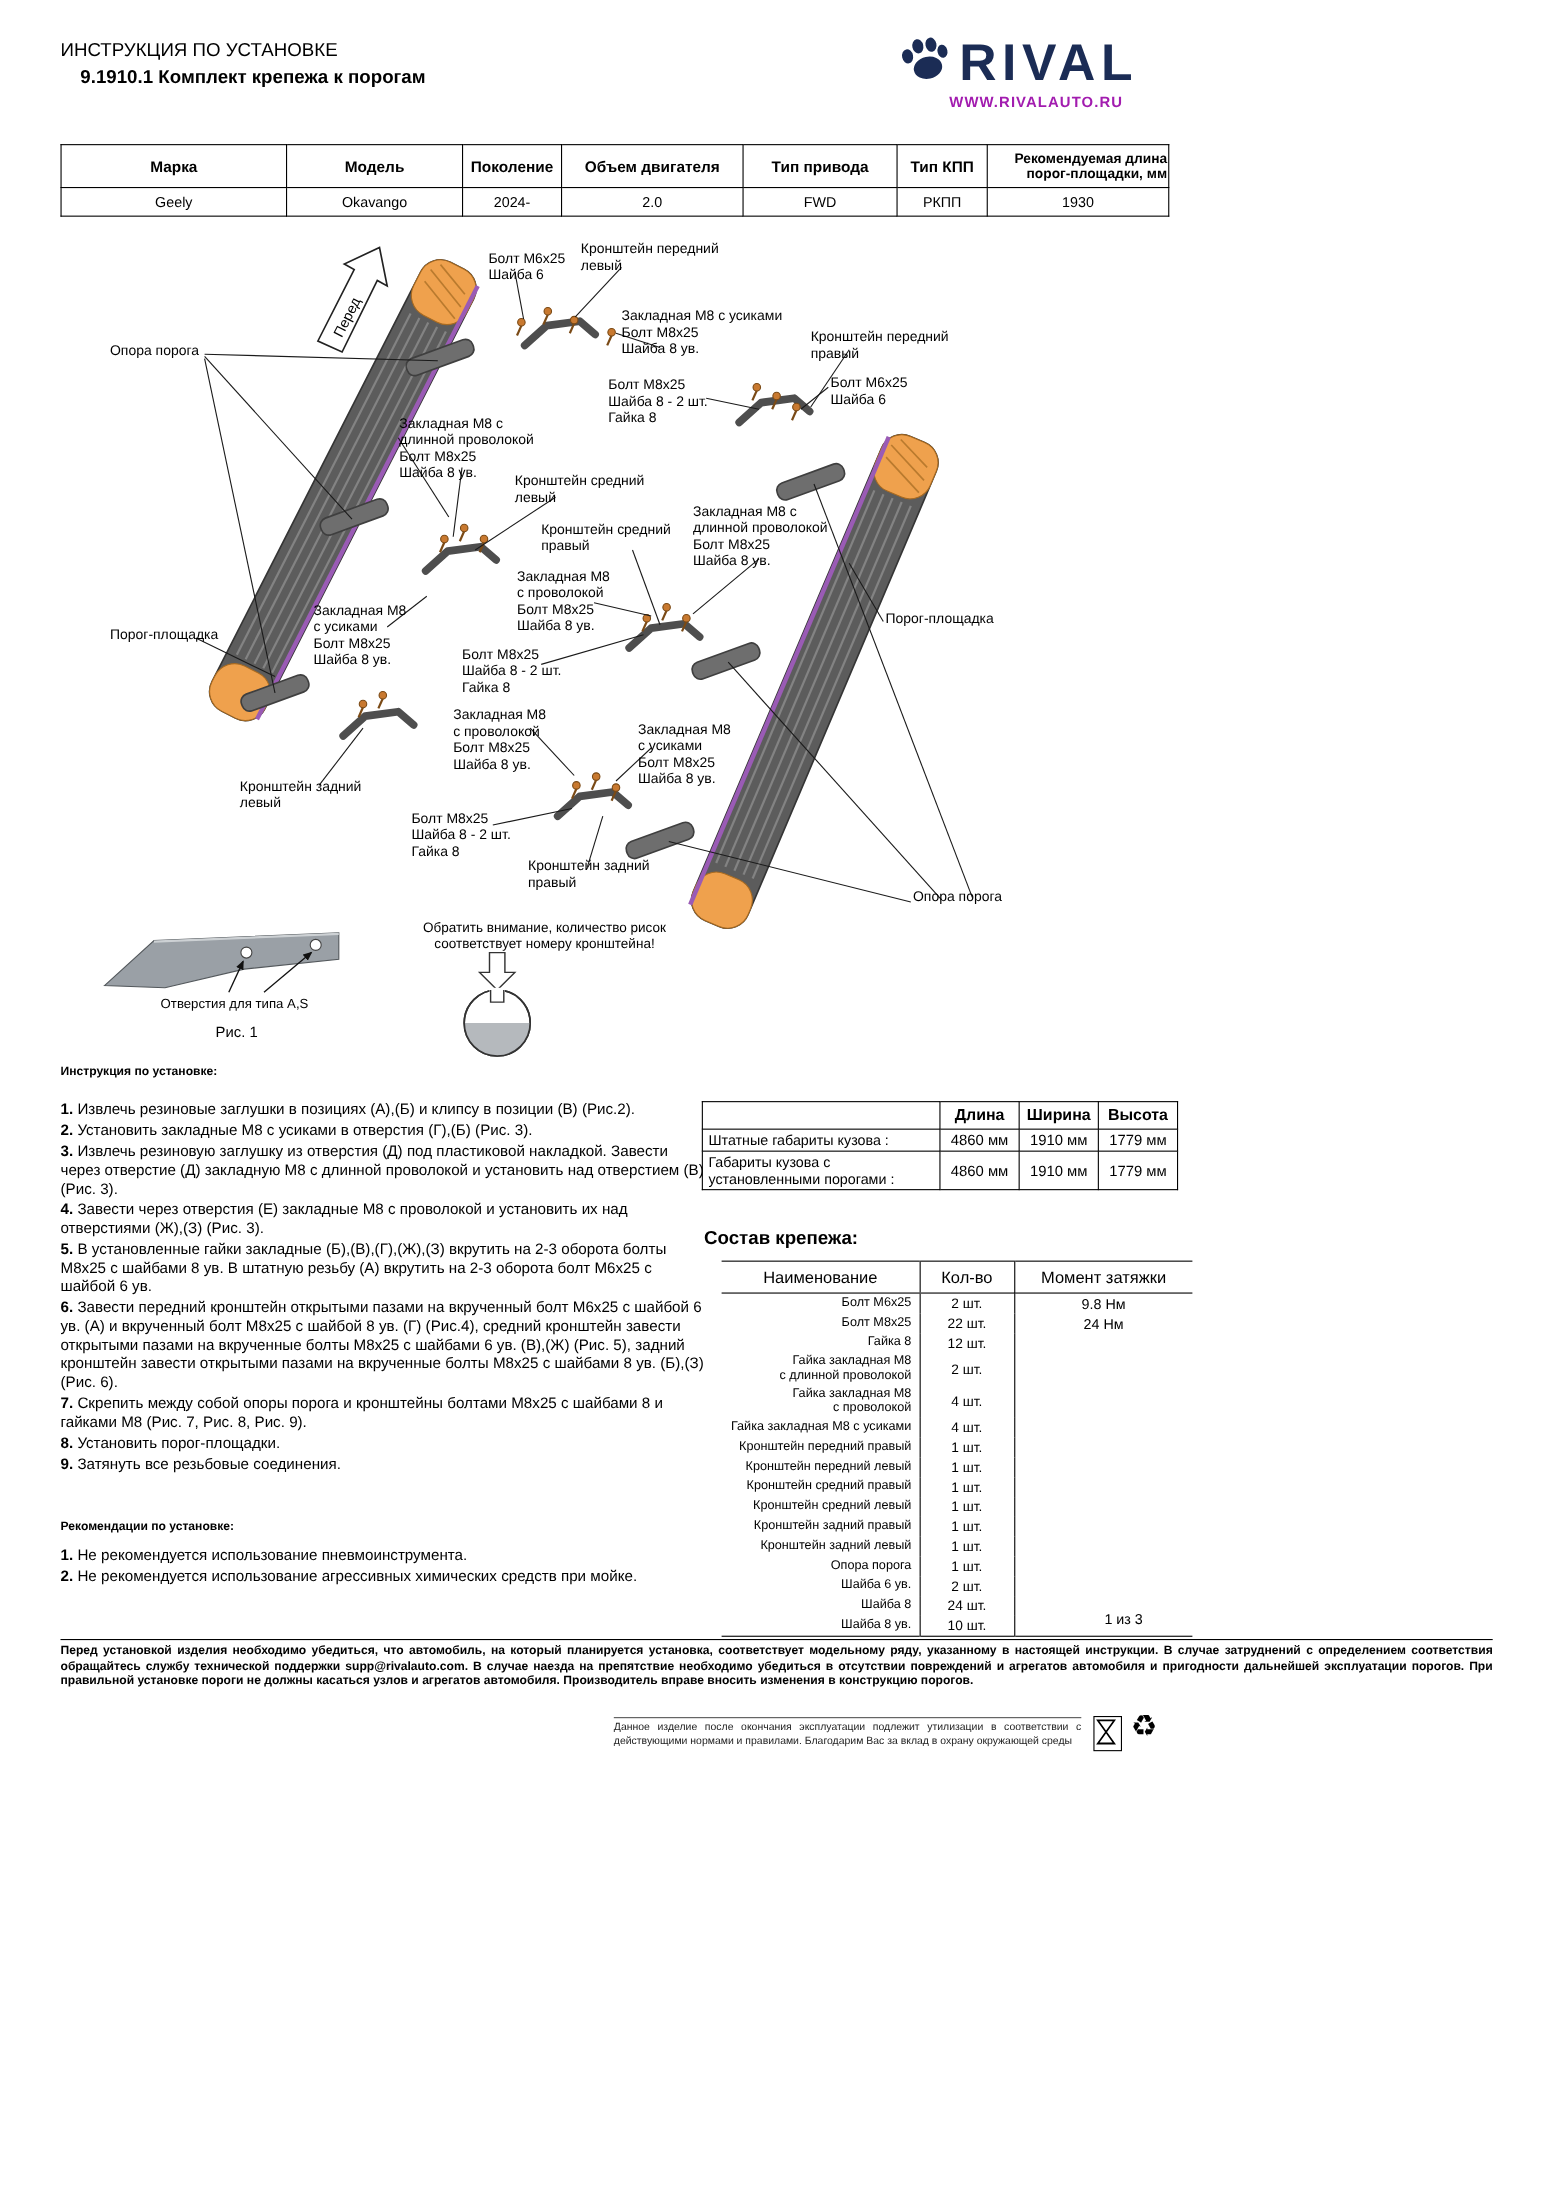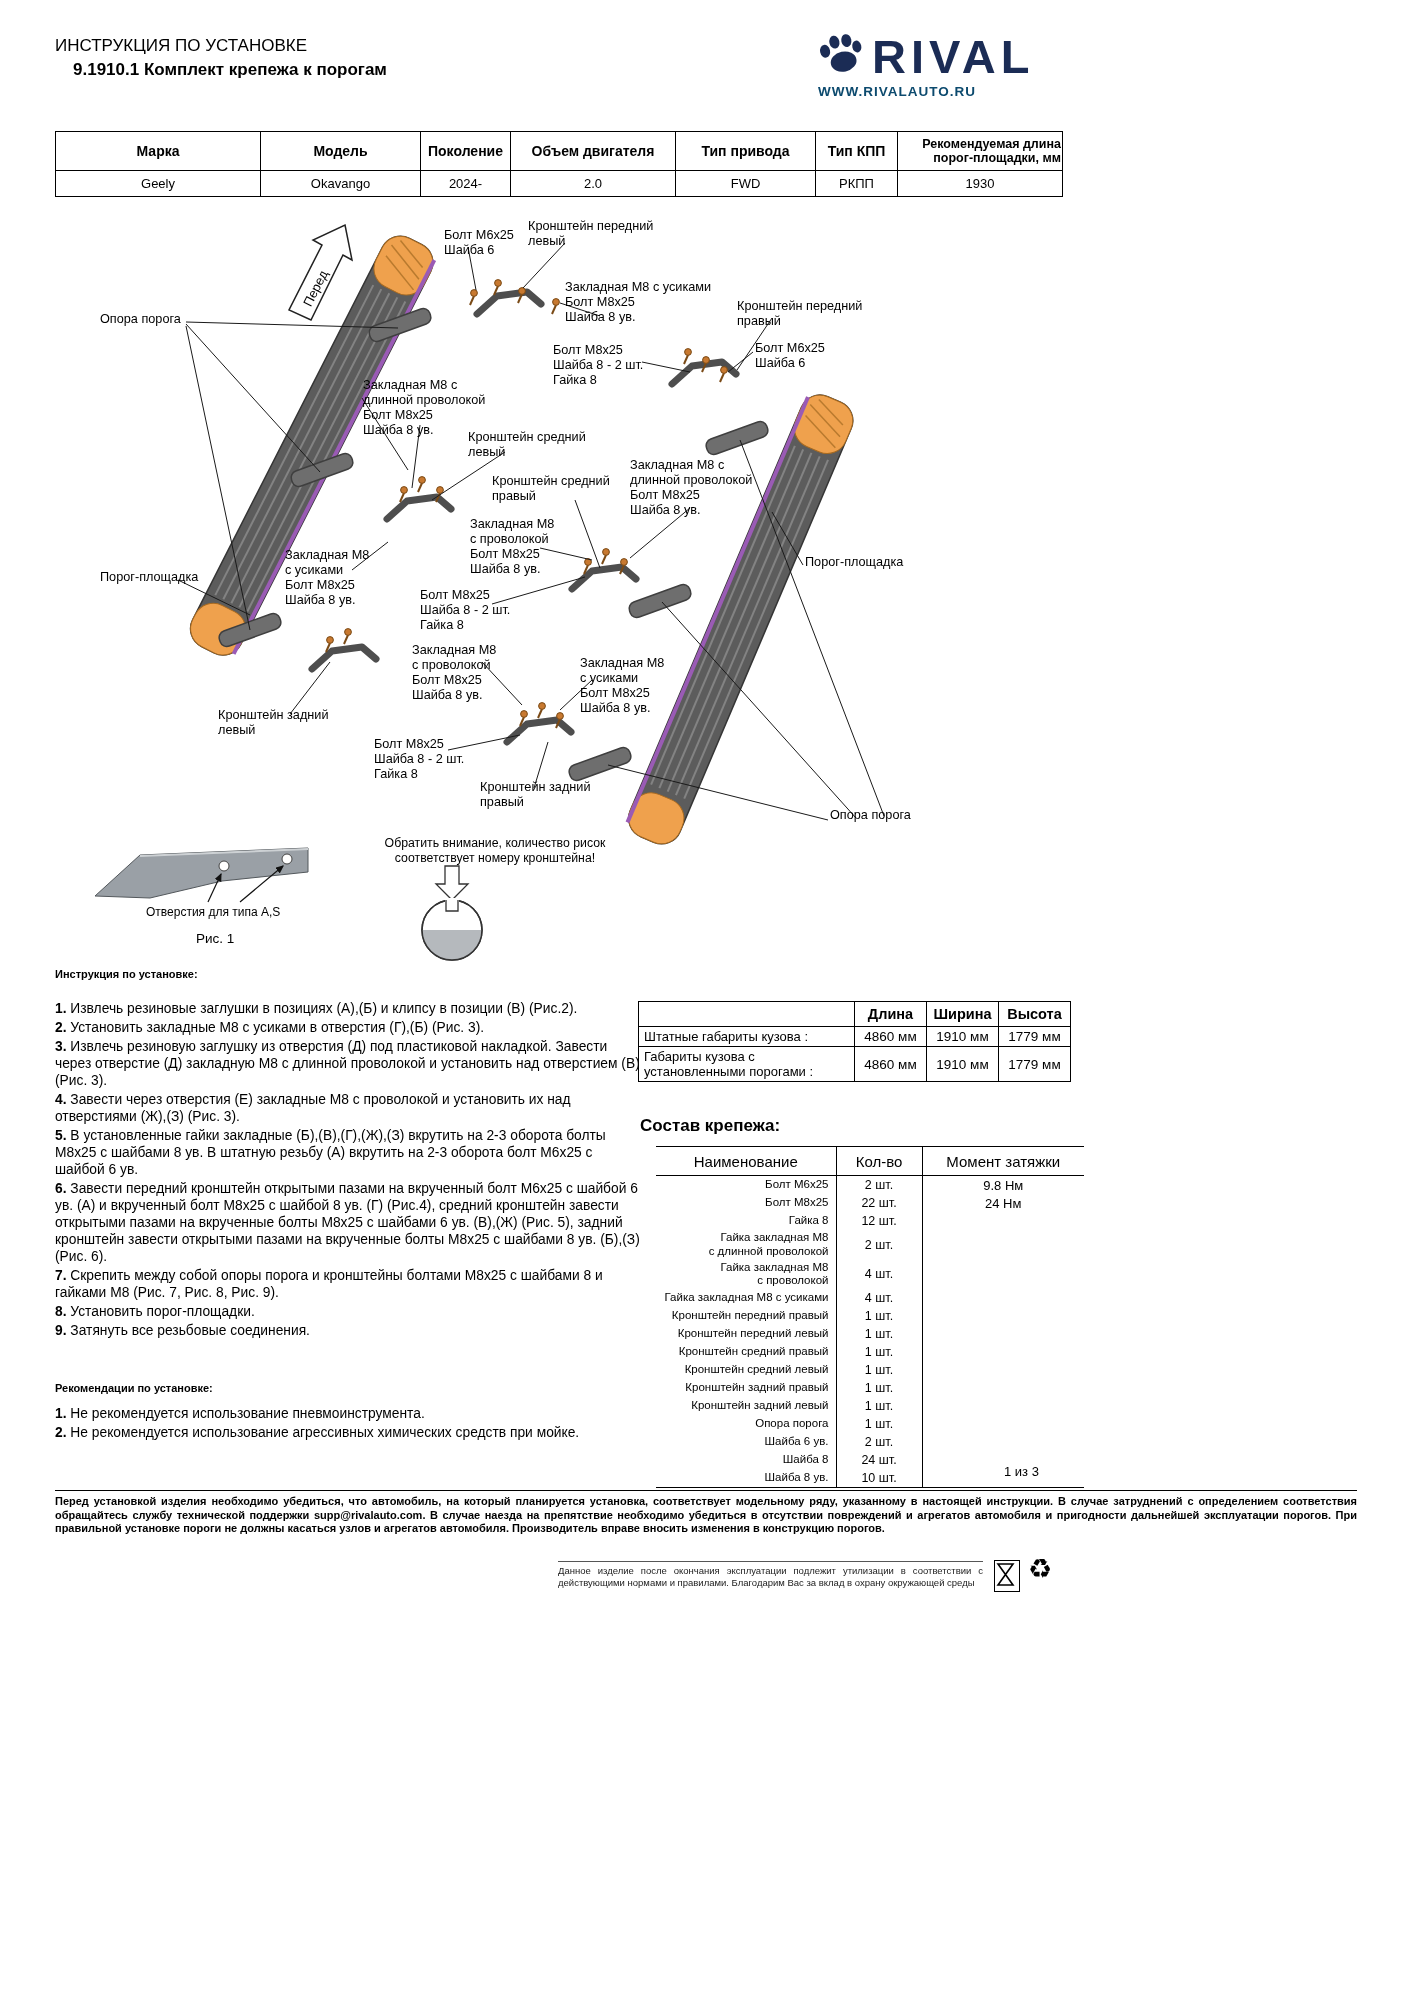--- a/index.html
+++ b/index.html
@@ -6,21 +6,21 @@
   .page{position:relative;width:1414px;height:2000px;margin:0 auto;background:#fff;
         font-family:"Liberation Sans",sans-serif;color:#000;overflow:hidden;}
   .abs{position:absolute;}
 
   
   .title1{position:absolute;left:55px;top:36px;font-size:17px;}
   .title2{position:absolute;left:55px;top:60px;font-size:17px;font-weight:bold;margin-left:18px;}
   .logo{position:absolute;left:818px;top:32px;width:248px;}
   .logo-row{display:flex;align-items:center;gap:8px;}
   .brand{font-size:47px;font-weight:900;letter-spacing:5px;color:#1b2c55;line-height:1;}
-  .site{margin-top:4px;text-align:left;font-size:13.5px;font-weight:bold;letter-spacing:1px;color:#0c4a6e;}
+  .site{margin-top:4px;text-align:center;font-size:13.5px;font-weight:bold;letter-spacing:1px;color:#a21caf;}
 
   
   table{border-collapse:collapse;}
   .vt{position:absolute;left:55px;top:131px;table-layout:fixed;width:1007px;}
   .vt th,.vt td{border:1px solid #000;text-align:center;vertical-align:middle;}
   .vt th{font-size:14px;font-weight:bold;height:36px;}
   .vt th.small{font-size:12.5px;line-height:1.15;text-align:right;}
   .vt td{font-size:13px;height:23px;}
 
   

